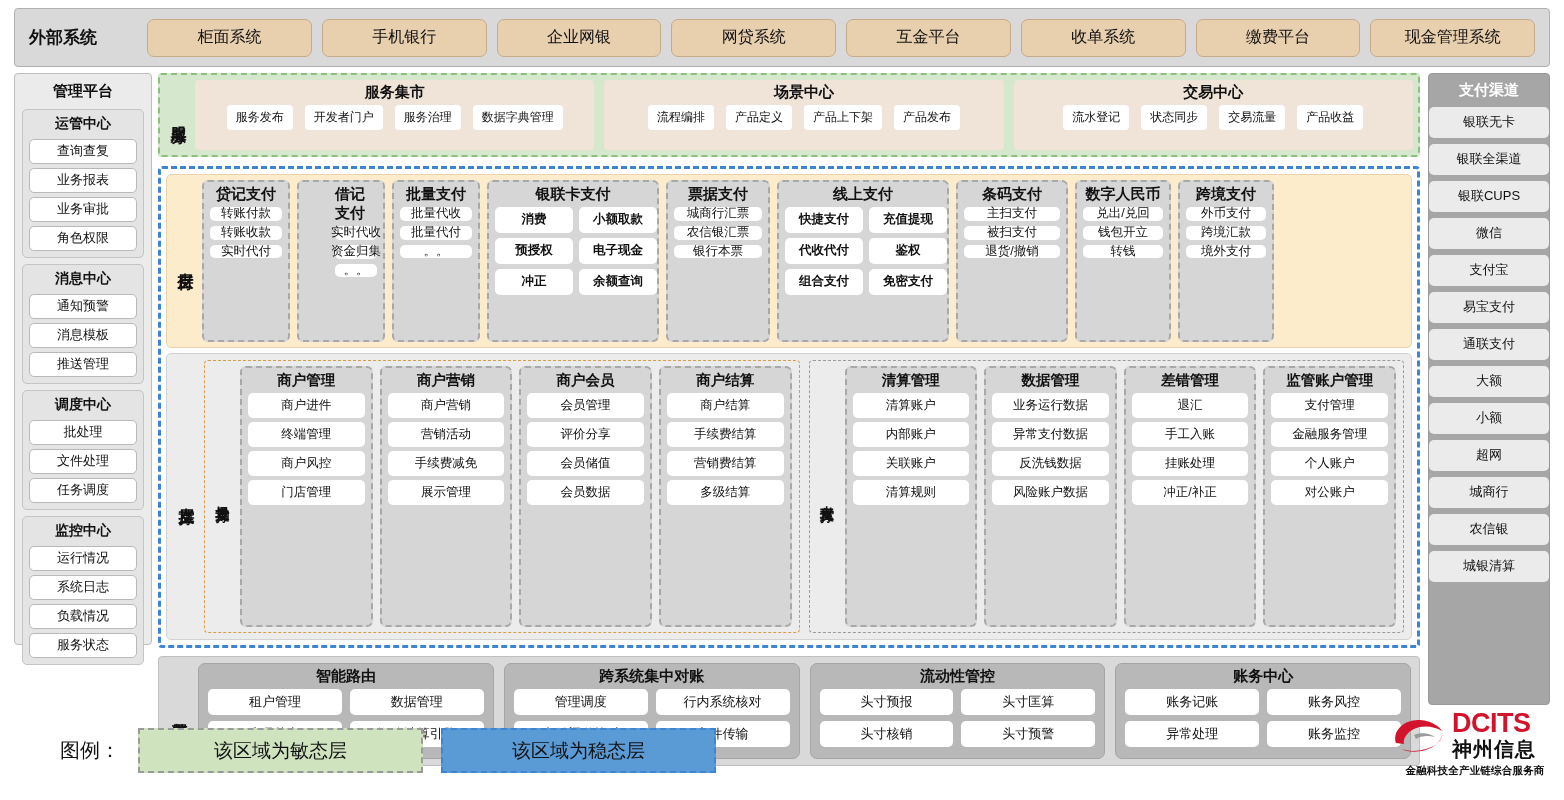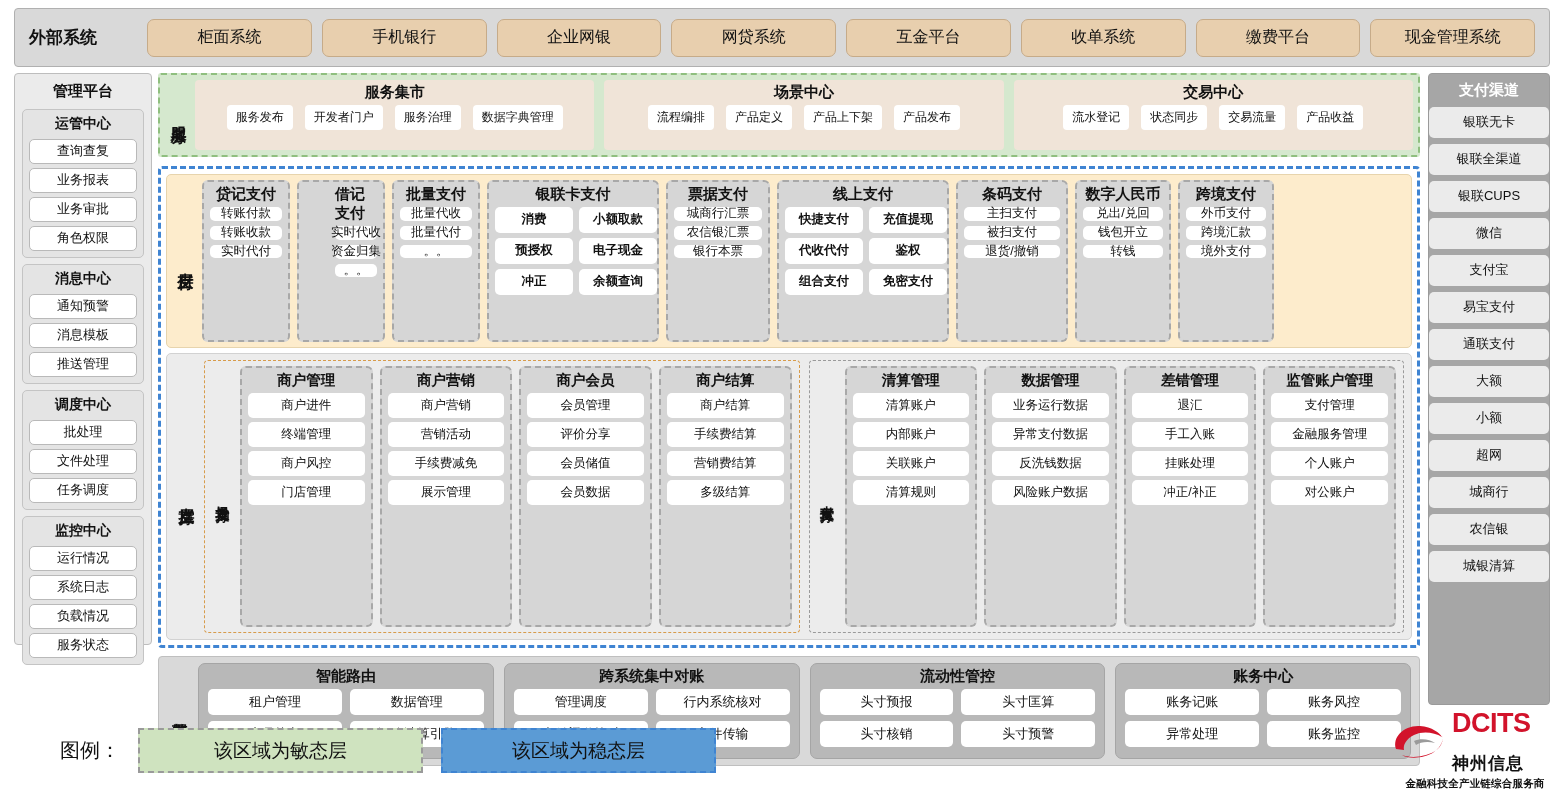--- a/index.html
+++ b/index.html
@@ -156,21 +156,21 @@
   .legend-stable {
     width:275px; height:45px; background:#5b9bd5; border:2px dashed #3f84d2;
     display:flex; align-items:center; justify-content:center; font-size:19px; color:#111;
   }
 
   
   .logo { position:absolute; left:1390px; top:710px; width:170px; height:86px; }
   .logo-row { display:flex; align-items:center; gap:4px; }
   .logo-text { display:flex; flex-direction:column; line-height:1; }
   .logo-en { font-size:27px; font-weight:bold; color:#d2132b; letter-spacing:-0.5px; font-family:"Liberation Sans",sans-serif;}
-  .logo-cn { font-size:17px; font-weight:bold; color:#111; letter-spacing:1px; margin-top:18px;}
+  .logo-cn { font-size:20px; font-weight:bold; color:#111; letter-spacing:1px; margin-top:2px;}
   .logo-tag { font-size:10.5px; font-weight:bold; color:#111; margin-top:5px; text-align:center; letter-spacing:0.2px;}
 </style>
 </head>
 <body>
 
 <div id="root">
 
   <div class="ext-bar">
     <div class="ext-title">外部系统</div>
     <div class="ext-items" id="ext-items">

